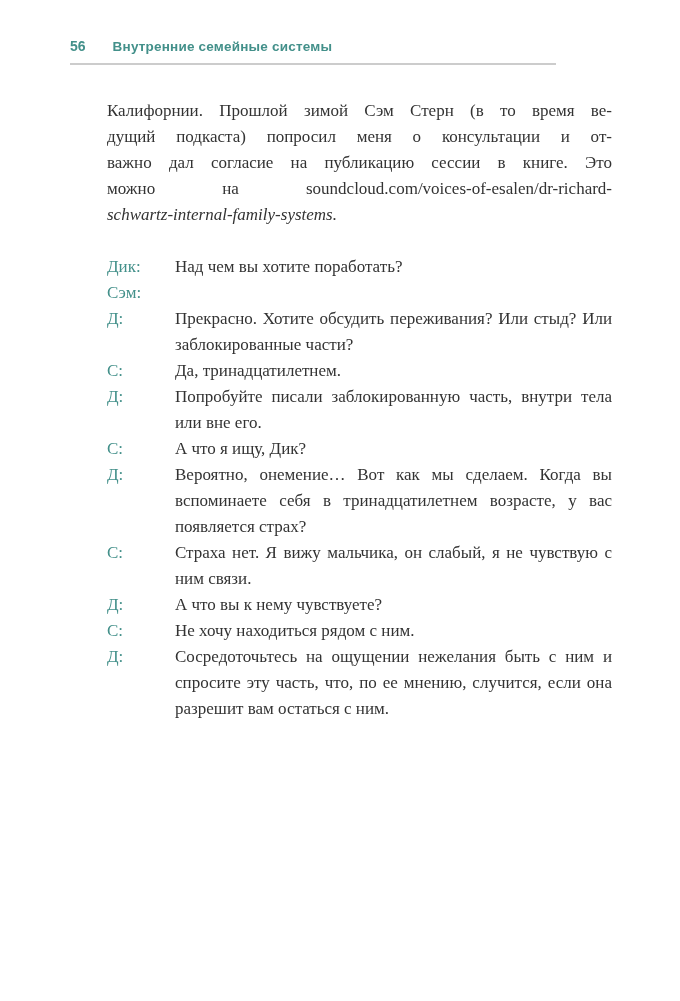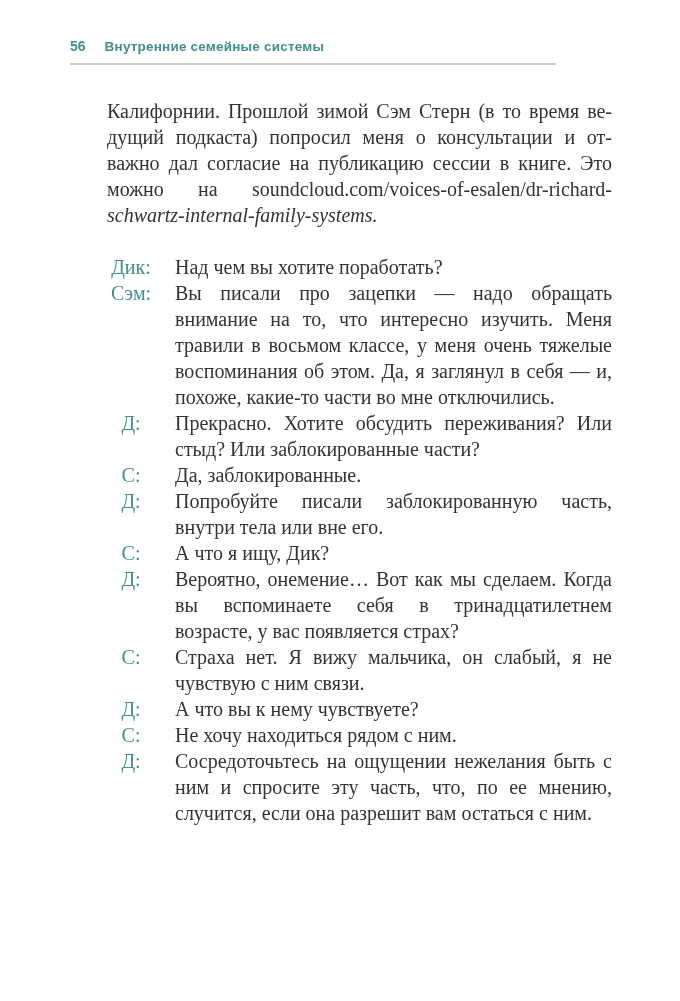--- a/index.html
+++ b/index.html
@@ -27,34 +27,34 @@
     align-items: baseline;
     font-family: "Liberation Sans", sans-serif;
     color: var(--accent, #43908a);
     font-weight: bold;
   }
   .page-number {
     font-size: 14px;
   }
   .head-title {
     font-size: 13.5px;
-    margin-left: 8px;
+    margin-left: 16px;
     letter-spacing: 0.2px;
     padding-left: 11px;
   }
   .head-rule {
     border: none;
     border-top: 2px solid var(--rule, #cccccc);
     margin: 9px 0 0 0;
   }
   
   .text-block {
     margin-left: 37px;
     width: 505px;
-    font-size: 20px;
+    font-size: 17px;
     line-height: 26px;
   }
   .intro {
     margin-top: 33px;
   }
   .pline {
     text-align: justify;
     text-align-last: justify;
     white-space: normal;
   }
@@ -65,21 +65,21 @@
   
   .dialogue {
     margin-top: 26px;
   }
   .dialogue-item {
     display: flex;
     align-items: flex-start;
   }
   .speaker {
     flex: 0 0 48px;
-    text-align: center;
+    text-align: left;
     color: var(--accent, #43908a);
     margin-right: 8px;
     white-space: nowrap;
   }
   .utterance {
     flex: 1 1 auto;
     text-align: justify;
     hyphens: auto;
     margin-left: 12px;
     -webkit-hyphens: auto;
@@ -105,29 +105,28 @@
   </div>
 
   <div class="text-block dialogue">
 
     <div class="dialogue-item">
       <span class="speaker">Дик:</span>
       <span class="utterance">Над чем вы хотите поработать?</span>
     </div>
     <div class="dialogue-item">
       <span class="speaker">Сэм:</span>
-      <span class="utterance">Вы писали про зацепки — надо обращать внимание на то, что интересно изучить. Меня травили в восьмом классе, у меня очень тяжелые воспоминания об этом. Да, я заглянул в себя — и, похоже, какие-то части во мне отключились.</span>
     </div>
     <div class="dialogue-item">
       <span class="speaker">Д:</span>
       <span class="utterance">Прекрасно. Хотите обсудить переживания? Или стыд? Или заблокированные части?</span>
     </div>
     <div class="dialogue-item">
       <span class="speaker">С:</span>
-      <span class="utterance">Да, заблокированные.</span>
+      <span class="utterance">Да, тринадцатилетнем.</span>
     </div>
     <div class="dialogue-item">
       <span class="speaker">Д:</span>
       <span class="utterance">Попробуйте писали заблокированную часть, внутри тела или вне его.</span>
     </div>
     <div class="dialogue-item">
       <span class="speaker">С:</span>
       <span class="utterance">А что я ищу, Дик?</span>
     </div>
     <div class="dialogue-item">

